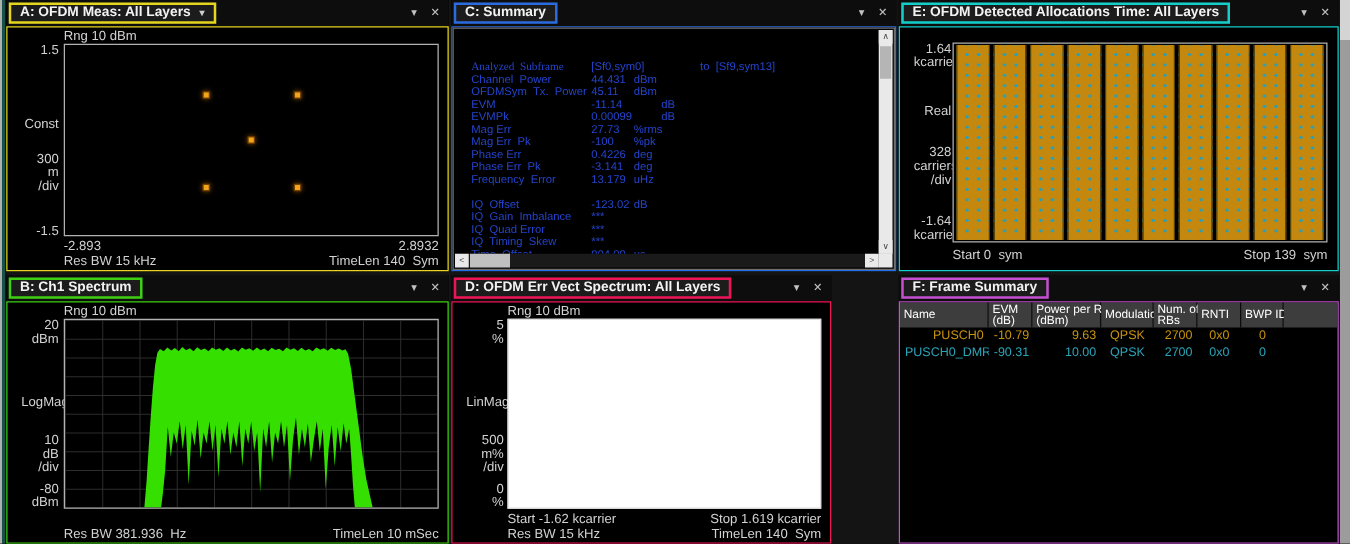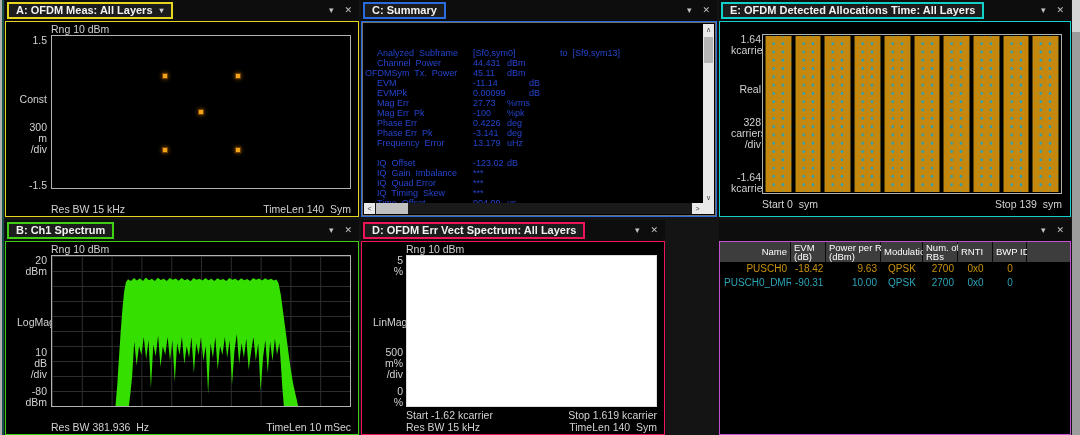--- a/index.html
+++ b/index.html
@@ -108,20 +108,24 @@
       <div class="yl" style="top:158px">-1.5</div>
       <div class="plot plot-a">
         <div style="position:absolute;inset:0">
             <span class="cdot" style="left: 37.8%; top: 26.5%; background: rgb(242, 164, 27);"></span>
             <span class="cdot" style="left: 62.5%; top: 26.5%; background: rgb(242, 164, 27);"></span>
             <span class="cdot" style="left: 50%; top: 50.3%; background: rgb(242, 164, 27);"></span>
             <span class="cdot" style="left: 37.8%; top: 74.8%; background: rgb(242, 164, 27);"></span>
             <span class="cdot" style="left: 62.5%; top: 74.8%; background: rgb(242, 164, 27);"></span>
           </div>
       </div>
+      <div class="xr" style="left:45px;right:7px;bottom:14px">
+        <span>-2.893</span>
+        <span>2.8932</span>
+      </div>
       <div class="xr" style="left:45px;right:7px;bottom:2px">
         <span>Res BW 15 kHz</span>
         <span>TimeLen 140  Sym</span>
       </div>
     </div>
   </section>
 
   <section class="panel row1" style="left: 361px; top: 0px; width: 356px; height: 217px; --ac: #2a6bdf;">
     <div class="hdr">
       <div class="tab">
@@ -129,31 +133,31 @@
       </div>
       <div class="hicons">
         <span class="hic">▾</span>
         <span class="hic">✕</span>
       </div>
     </div>
     <div class="pbody">
       <div class="cview">
         <div class="srows" style="color: rgb(36, 68, 204);">
             <div class="srow" style="top: 25px;">
-              <span style="left: 14px;">Analyzed  Subframe</span>
+              <span style="left: 14px; font-family: Liberation Serif, serif;">Analyzed  Subframe</span>
               <span style="left: 110px;">[Sf0,sym0]</span>
               <span style="left: 197px;">to  [Sf9,sym13]</span>
             </div>
             <div class="srow" style="top: 35px;">
               <span style="left: 14px;">Channel  Power</span>
               <span style="left: 110px;">44.431</span>
               <span style="left: 144px;">dBm</span>
             </div>
             <div class="srow" style="top: 45px;">
-              <span style="left: 2px;">OFDMSym  Tx.  Power</span>
+              <span style="left: 14px;">OFDMSym  Tx.  Power</span>
               <span style="left: 110px;">45.11</span>
               <span style="left: 144px;">dBm</span>
             </div>
             <div class="srow" style="top: 55px;">
               <span style="left: 14px;">EVM</span>
               <span style="left: 110px;">-11.14</span>
               <span style="left: 166px;">dB</span>
             </div>
             <div class="srow" style="top: 65px;">
               <span style="left: 14px;">EVMPk</span>
@@ -322,29 +326,32 @@
       </div>
       <div class="xr" style="left:44px;right:7px;bottom:2px">
         <span>Res BW 15 kHz</span>
         <span>TimeLen 140  Sym</span>
       </div>
     </div>
   </section>
 
   <section class="panel row2" style="left: 719px; top: 220px; width: 352px; height: 215px; --ac: #c44fd0;">
     <div class="hdr">
+      <div class="tab">
+        <span>F: Frame Summary</span>
+      </div>
       <div class="hicons">
         <span class="hic">▾</span>
         <span class="hic">✕</span>
       </div>
     </div>
     <div class="pbody">
       <div class="ftable">
         <div class="fhead">
-            <div class="fhc" style="width: 71px; text-align: right;">
+            <div class="fhc" style="width: 71px;">
               <div>Name</div>
             </div>
             <div class="fhc" style="width: 35px;">
               <div>EVM</div>
               <div>(dB)</div>
             </div>
             <div class="fhc" style="width: 55px;">
               <div>Power per RE</div>
               <div>(dBm)</div>
             </div>
@@ -361,21 +368,21 @@
             <div class="fhc" style="width: 34px;">
               <div>BWP ID</div>
             </div>
             <div class="fhc fill">
               <div></div>
             </div>
           </div>
         <div>
             <div class="frow" style="color: rgb(200, 147, 15);">
               <div class="fc" style="width: 71px; text-align: right;">PUSCH0</div>
-              <div class="fc" style="width: 35px; text-align: right;">-18.42</div>
+              <div class="fc" style="width: 35px; text-align: right;">-10.79</div>
               <div class="fc" style="width: 55px; text-align: right;">9.63</div>
               <div class="fc" style="width: 42px; text-align: center;">QPSK</div>
               <div class="fc" style="width: 35px; text-align: right;">2700</div>
               <div class="fc" style="width: 35px; text-align: center;">0x0</div>
               <div class="fc" style="width: 34px; text-align: center;">0</div>
               <div class="fc fill" style="text-align: left;"></div>
             </div>
             <div class="frow" style="color: rgb(43, 164, 184);">
               <div class="fc" style="width: 71px; text-align: right;">PUSCH0_DMRS</div>
               <div class="fc" style="width: 35px; text-align: right;">-90.31</div>

